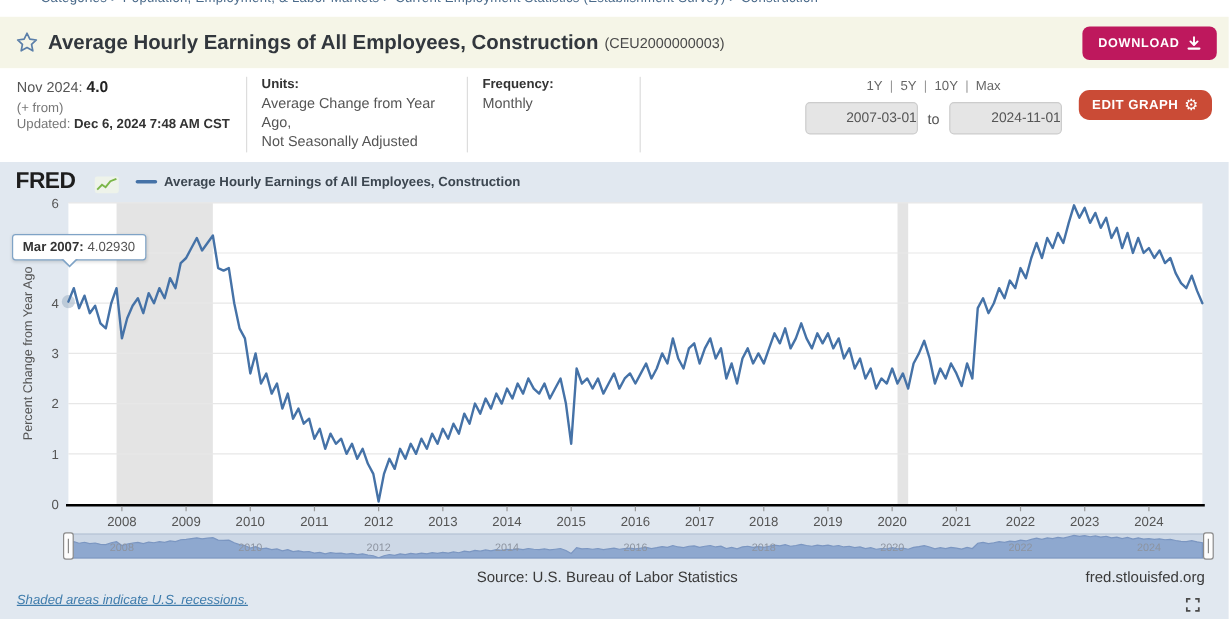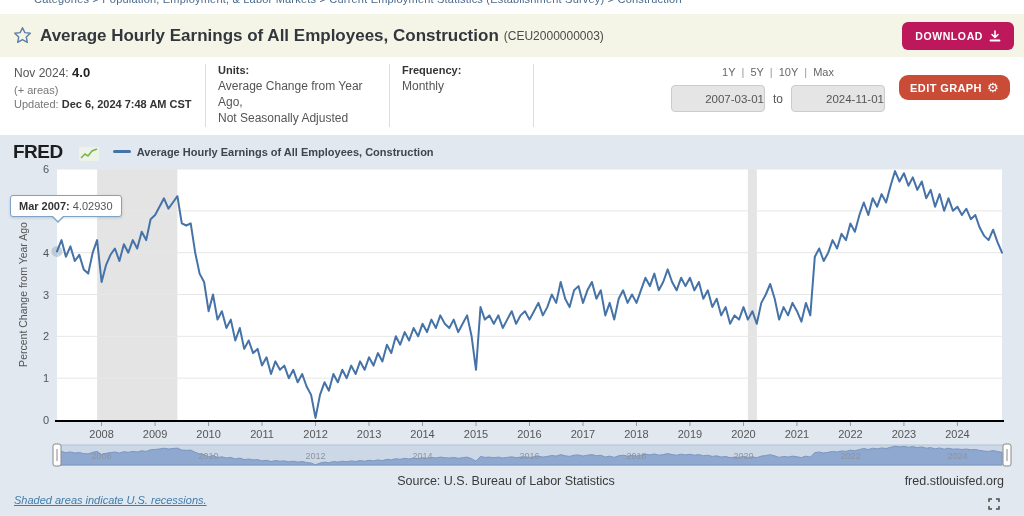--- a/index.html
+++ b/index.html
@@ -98,21 +98,21 @@
       </svg>
     </button>
   </div>
 
   <div class="controls">
     <div class="ctrl-col obs">
       <div class="ctrl-line">
         <span>Nov 2024:</span>
         <span class="obs-val">4.0</span>
       </div>
-      <div class="more">(+ areas)</div>
+      <div class="more">(+ from)</div>
       <div class="updated">
         <span>Updated:</span>
         <b>Dec 6, 2024 7:48 AM CST</b>
       </div>
     </div>
     <div class="ctrl-col units">
       <div class="ctrl-label">Units:</div>
       <div class="ctrl-line">Average Change from Year Ago,</div>
       <div class="ctrl-line">Not Seasonally Adjusted</div>
     </div>

